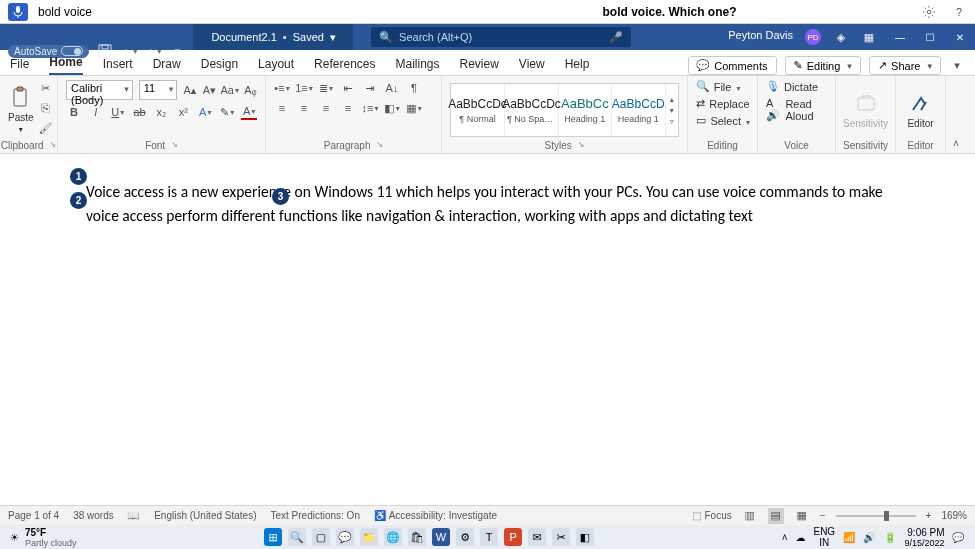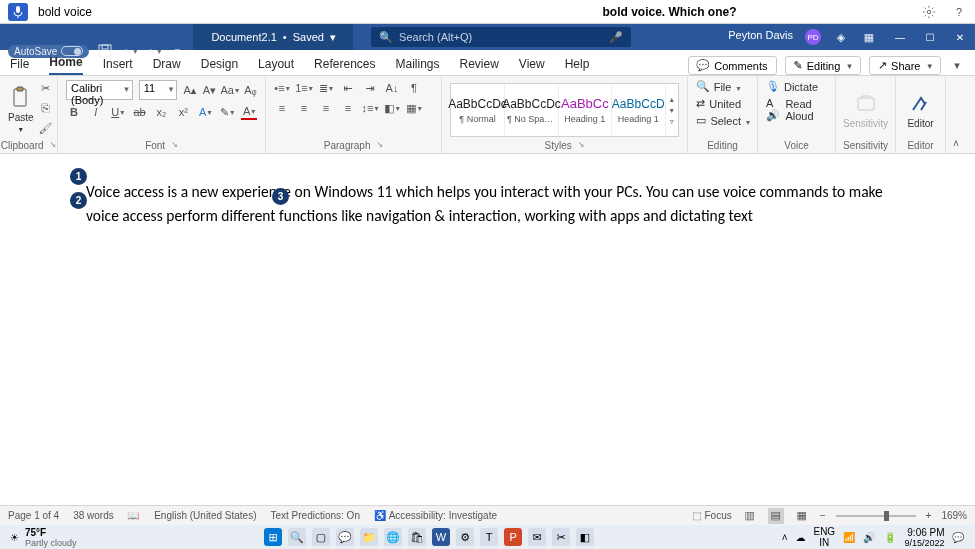--- a/index.html
+++ b/index.html
@@ -49,21 +49,21 @@
 
 .font-combo { border: 1px solid #bababa; height: 20px; font-size: 11px; padding: 1px 16px 1px 4px; background: #fff; position: relative; }
 .font-combo::after { content: "▾"; position: absolute; right: 3px; top: 3px; font-size: 9px; color: #666; }
 .font-name { width: 76px; }
 .font-size { width: 42px; }
 
 
 .styles-gallery { display: flex; border: 1px solid #d0d0d0; background: #fff; height: 54px; }
 .style-item { width: 54px; border-right: 1px solid #eee; display: flex; flex-direction: column; align-items: center; justify-content: center; font-size: 9px; padding: 2px; }
 .style-item .preview { font-size: 12px; color: #222; }
-.style-item.h1 .preview { color: #a21caf; font-size: 13px; }
+.style-item.h1 .preview { color: #0f766e; font-size: 13px; }
 .style-item.h2 .preview { color: #0369a1; font-size: 12px; }
 .style-item .lbl { color: #555; margin-top: 3px; white-space: nowrap; overflow: hidden; text-overflow: ellipsis; width: 100%; text-align: center; }
 .style-handle { width: 14px; display: flex; flex-direction: column; justify-content: center; align-items: center; color: #666; gap: 2px; font-size: 8px; }
 
 .big-btn { display: flex; flex-direction: column; align-items: center; justify-content: center; gap: 2px; font-size: 10px; color: #333; }
 .big-btn svg { width: 24px; height: 24px; }
 
 .ed-item { display: flex; align-items: center; gap: 4px; font-size: 11px; color: #333; }
 
 
@@ -307,21 +307,21 @@
 
   <div class="group" style="width:70px">
     <div class="rows">
       <div class="ed-item">
           <span>🔍</span>
           <span>File</span>
           <span class="tiny-caret"></span>
         </div>
       <div class="ed-item">
           <span>⇄</span>
-          <span>United</span>
+          <span>Replace</span>
         </div>
       <div class="ed-item">
           <span>▭</span>
           <span>Select</span>
           <span class="tiny-caret"></span>
         </div>
     </div>
     <div class="group-label">
         <span>Editing</span>
       </div>

